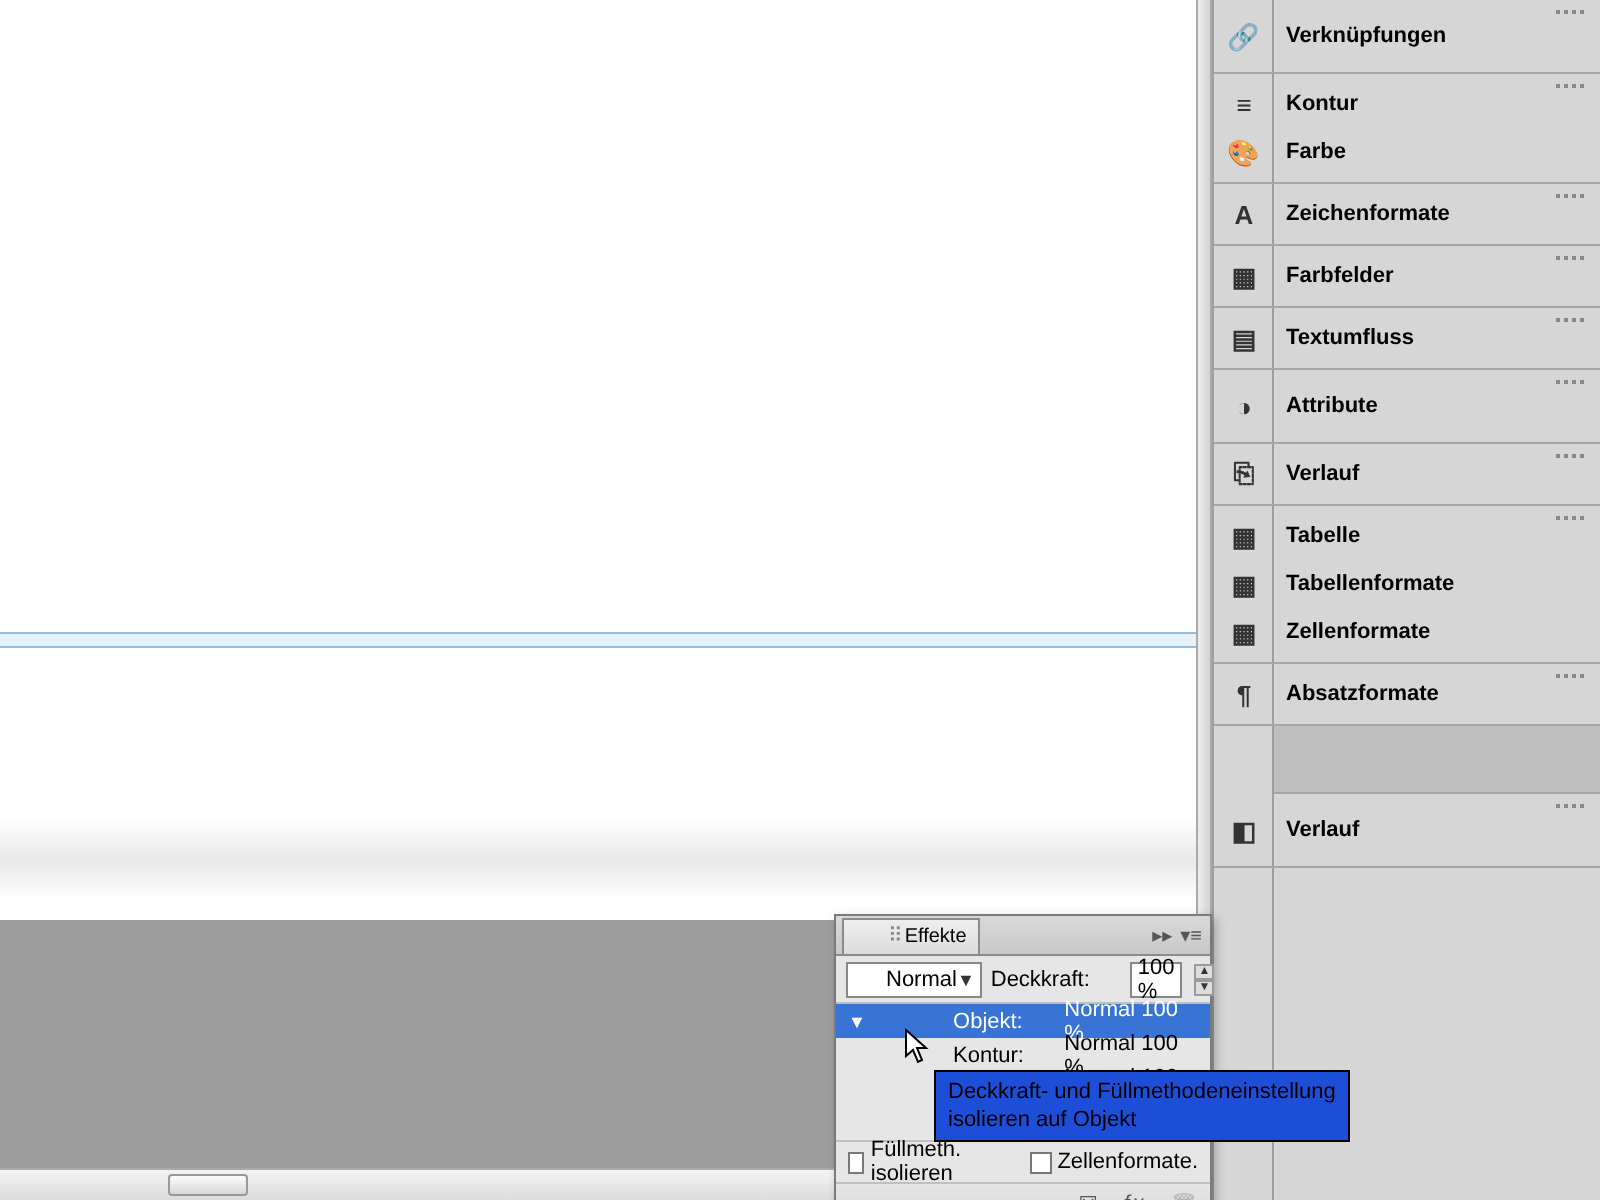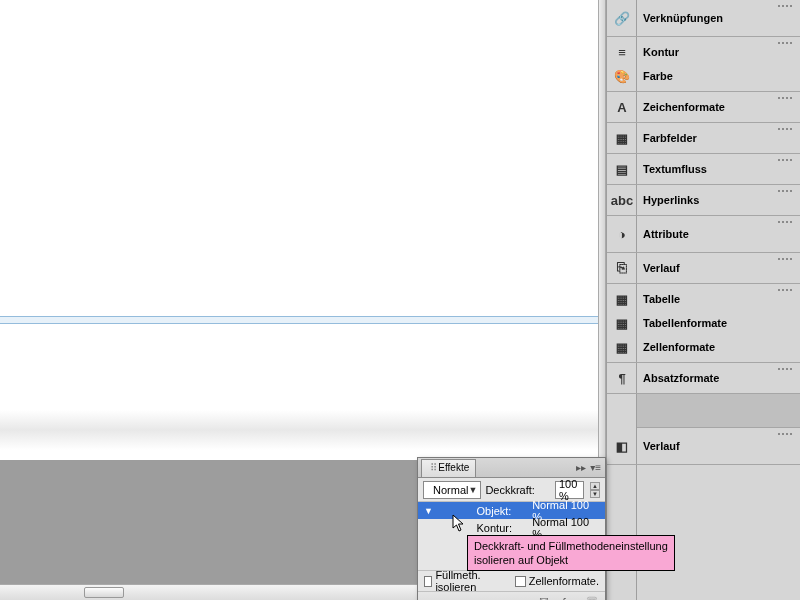--- a/index.html
+++ b/index.html
@@ -126,21 +126,21 @@
     align-items: center;
     height: 20px;
     background: linear-gradient(#d8d8d8,#c9c9c9);
     border-bottom: 1px solid #8b8b8b;
   }
   .eff-tab {
     height: 18px;
     background: linear-gradient(#eeeeee,#dcdcdc);
     border: 1px solid #8b8b8b;
     border-bottom: none;
-    padding: 2px 6px 0 8px;
+    padding: 2px 6px 0 22px;
     margin-left: 3px;
     font-size: 10px;
   }
   .eff-tab .grip { color: #888; margin-right: 3px; letter-spacing: -2px; }
   .eff-menu {
     margin-left: auto;
     display: flex;
     gap: 4px;
     padding-right: 4px;
     font-size: 10px;
@@ -154,21 +154,21 @@
     gap: 4px;
     border-bottom: 1px solid #c0c0c0;
   }
   .combo {
     display: flex;
     align-items: center;
     justify-content: space-between;
     background: #fff;
     border: 1px solid #888;
     height: 18px;
-    padding: 0 3px 0 9px;
+    padding: 0 3px 0 19px;
     flex: 1;
   }
   .combo .arr { color:#333; font-size:9px; }
   .spin {
     display: flex;
     align-items: center;
     background: #fff;
     border: 1px solid #888;
     height: 18px;
     padding: 0 3px;
@@ -231,21 +231,21 @@
     width:14px; height:18px;
     pointer-events:none;
     z-index: 200;
   }
 
   
   .tooltip {
     position: absolute;
     left: 467px;
     top: 535px;
-    background: #f9a8d4;
+    background: #1d4ed8;
     border: 1px solid #000;
     padding: 3px 6px;
     font-size: 11px;
     line-height: 14px;
     z-index: 150;
     white-space: nowrap;
   }
 
   .vline {
     position: absolute;
@@ -300,26 +300,20 @@
       <div class="pgroup">
         <div class="pitem">
           <span class="ic">▦</span>
           <span>Farbfelder</span>
         </div>
       </div>
       <div class="pgroup">
         <div class="pitem">
           <span class="ic">▤</span>
           <span>Textumfluss</span>
-        </div>
-      </div>
-      <div class="pgroup">
-        <div class="pitem">
-          <span class="ic">abc</span>
-          <span>Hyperlinks</span>
         </div>
       </div>
       <div class="pgroup wide">
         <div class="pitem">
           <span class="ic">◑</span>
           <span>Attribute</span>
         </div>
       </div>
       <div class="pgroup">
         <div class="pitem">

